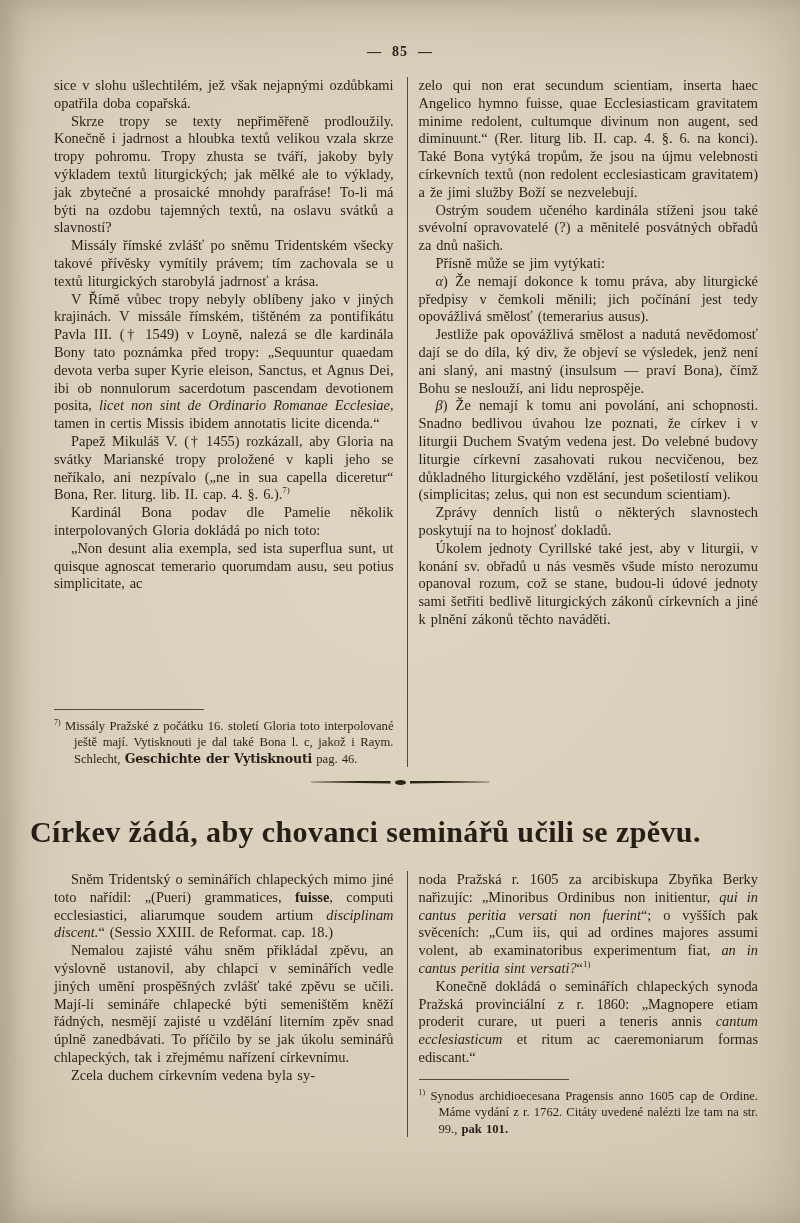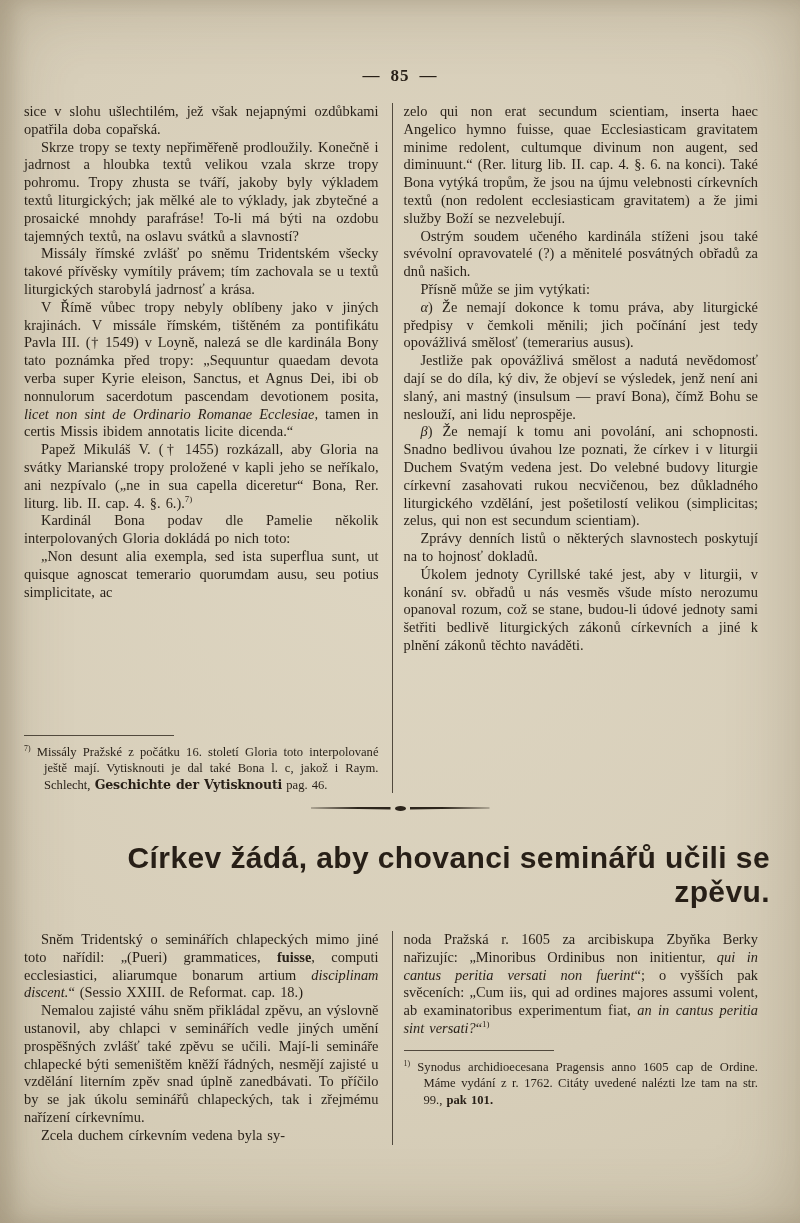--- a/index.html
+++ b/index.html
@@ -5,25 +5,25 @@
   html,body{margin:0;padding:0;}
   body{width:800px;height:1223px;background:#c9c0a9;}
   .page{
     width:800px;height:1223px;position:relative;overflow:hidden;
     background:radial-gradient(115% 85% at 50% 42%, #ded6c2 0%, #d7ceb9 55%, #cdc4ac 100%);
     box-shadow:inset 0 0 70px rgba(92,76,48,.28), inset 12px 0 18px rgba(92,76,48,.18);
     font-family:"Liberation Serif","DejaVu Serif",serif;
     color:#271f17;
   }
   .page-number{
-    text-align:center;font-weight:bold;font-size:17px;
-    padding-top:66px;letter-spacing:1px;
+    text-align:center;font-weight:bold;font-size:14px;
+    padding-top:44px;letter-spacing:1px;
   }
   .page-number .dash{padding:0 10px;font-weight:bold;}
-  .columns{display:flex;padding:0 42px 0 24px;margin-top:17px;}
+  .columns{display:flex;padding:0 42px 0 54px;margin-top:17px;}
   .columns.upper{height:690px;overflow:hidden;}
   .columns.lower{margin-top:22px;}
   .col{
     flex:1;min-width:0;text-align:justify;
     font-size:14.4px;line-height:17.8px;
     display:flex;flex-direction:column;
     word-spacing:1.4px;
   }
   .para{margin:0;}
   .para.indent{text-indent:17px;}
@@ -35,22 +35,22 @@
   .footnote-block{margin-top:auto;font-size:12.6px;line-height:16.4px;word-spacing:1px;}
   .footnote-block.tight{margin-top:6px;}
   .footnote-rule{width:150px;height:1px;background:#51493d;margin:6px 0 8px 0;border:0;}
   .footnote-block .para{padding-left:20px;text-indent:-20px;}
   .ornament{display:flex;align-items:center;justify-content:center;margin-top:9px;height:12px;}
   .ornament .tline{height:3px;width:80px;background:#2c251c;}
   .ornament .tline.l{clip-path:polygon(0 42%,100% 0,100% 100%,0 58%);}
   .ornament .tline.r{clip-path:polygon(0 0,100% 42%,100% 58%,0 100%);}
   .ornament .dot{width:11px;height:5px;border-radius:50%;background:#2c251c;margin:0 4px;}
   .article-heading{
-    font-family:Liberation Sans, sans-serif;
-    font-weight:bold;text-align:right;
+    font-family:Liberation Serif, serif;
+    font-weight:bold;text-align:left;
     font-size:30px;letter-spacing:.4px;
     margin:27px 30px 0 30px;
   }
 </style>
 </head>
 <body>
 
 <div class="page">
 
   <div class="page-number">
@@ -94,29 +94,30 @@
     <div class="tline l"></div>
     <div class="dot"></div>
     <div class="tline r"></div>
   </div>
 
   <div class="article-heading">Církev žádá, aby chovanci seminářů učili se zpěvu.</div>
 
   <div class="columns lower">
     <div class="col">
       <div>
-          <p class="para indent"><span>Sněm Tridentský o seminářích chlapeckých mimo jiné toto nařídil: „(Pueri) grammatices, </span><span class="bold">fuisse</span><span>, computi ecclesiastici, aliarumque bonarum artium </span><span class="italic">disciplinam discent.</span><span>“ (Sessio XXIII. de Reformat. cap. 18.)</span></p>
+          <p class="para indent"><span>Sněm Tridentský o seminářích chlapeckých mimo jiné toto nařídil: „(Pueri) grammatices, </span><span class="bold">fuisse</span><span>, computi ecclesiastici, aliarumque soudem artium </span><span class="italic">disciplinam discent.</span><span>“ (Sessio XXIII. de Reformat. cap. 18.)</span></p>
           <p class="para indent"><span>Nemalou zajisté váhu sněm přikládal zpěvu, an výslovně ustanovil, aby chlapci v seminářích vedle jiných umění prospěšných zvlášť také zpěvu se učili. Mají-li semináře chlapecké býti semeništěm kněží řádných, nesmějí zajisté u vzdělání literním zpěv snad úplně zanedbávati. To příčilo by se jak úkolu seminářů chlapeckých, tak i zřejmému nařízení církevnímu.</span></p>
           <p class="para indent"><span>Zcela duchem církevním vedena byla sy-</span></p>
         </div>
     </div>
     <div class="vrule"></div>
     <div class="col">
       <div>
           <p class="para"><span>noda Pražská r. 1605 za arcibiskupa Zbyňka Berky nařizujíc: „Minoribus Ordinibus non initientur, </span><span class="italic">qui in cantus peritia versati non fuerint</span><span>“; o vyšších pak svěceních: „Cum iis, qui ad ordines majores assumi volent, ab examinatoribus experimentum fiat, </span><span class="italic">an in cantus peritia sint versati?</span><span>“</span><span class="sup">1)</span></p>
+          <p class="para indent"><span>Konečně dokládá o seminářích chlapeckých synoda Pražská provinciální z r. 1860: „Magnopere etiam proderit curare, ut pueri a teneris annis </span><span class="italic">cantum ecclesiasticum</span><span> et ritum ac caeremoniarum formas ediscant.“</span></p>
         </div>
       <div class="footnote-block tight">
         <hr class="footnote-rule">
         <div>
             <p class="para"><span class="sup">1)</span><span> Synodus archidioecesana Pragensis anno 1605 cap de Ordine. Máme vydání z r. 1762. Citáty uvedené nalézti lze tam na str. 99., </span><span class="bold">pak 101.</span></p>
           </div>
       </div>
     </div>
   </div>
 

